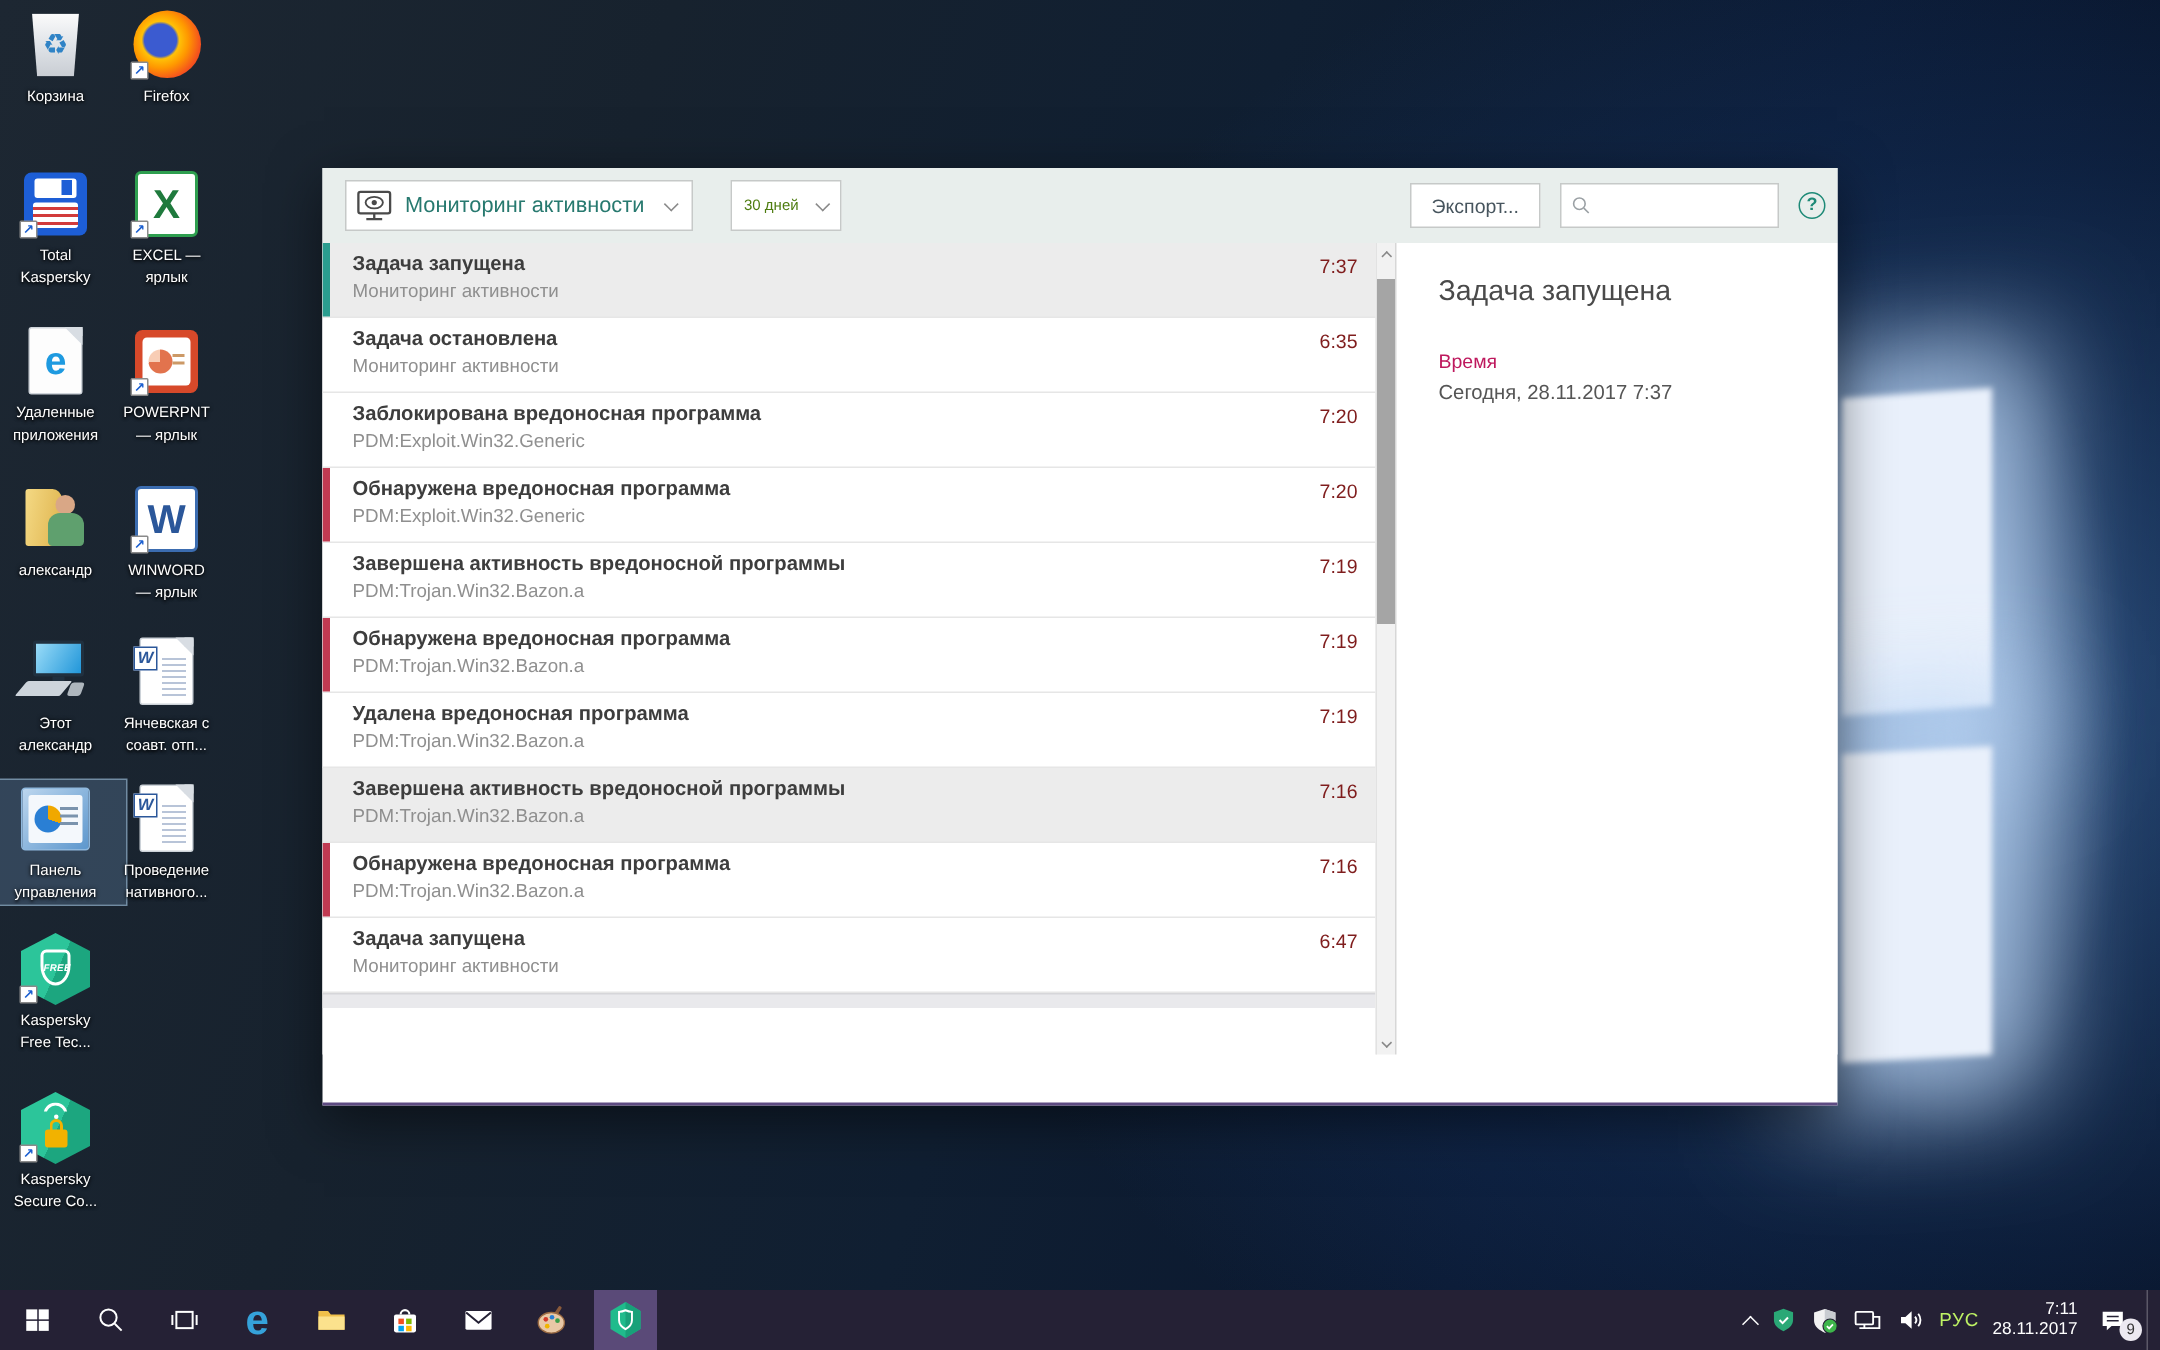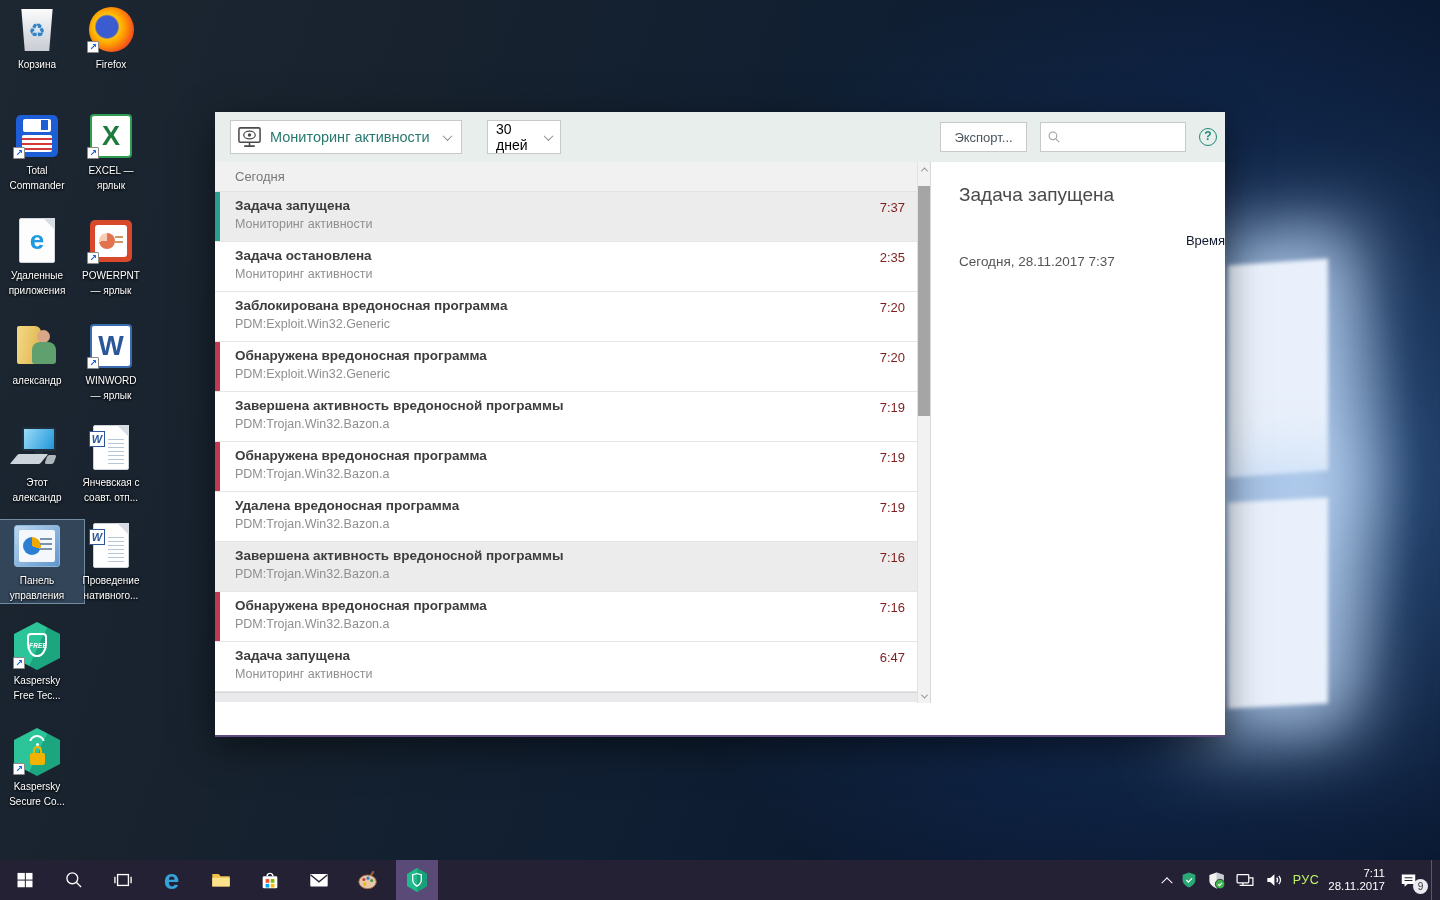--- a/index.html
+++ b/index.html
@@ -91,21 +91,21 @@
   .wc{margin-left:auto;display:flex;height:100%;}
   .wbtn{width:46px;height:100%;display:grid;place-items:center;cursor:pointer;}
   .mingl{width:11px;height:2px;background:#fff;}
   .maxgl{width:11px;height:10px;border:1.2px solid #fff;}
   .closegl{color:#fff;font-size:13px;line-height:1;}
   .tool{position:relative;height:50px;background:#e8eeec;}
   .btnw{position:absolute;background:#fff;border:1px solid #c6c9c8;display:flex;align-items:center;cursor:pointer;}
   .filter{left:15px;top:8px;width:232px;height:34px;padding:0 10px 0 6px;}
   .filter .flabel{color:#27796f;font-size:14.5px;margin-left:8px;}
   .period{left:272px;top:8px;width:74px;height:34px;padding:0 8px;}
-  .period .plabel{color:#000000;font-size:14px;}
+  .period .plabel{color:#4d7c0f;font-size:10px;}
   .cdown{width:7px;height:7px;border-right:1.6px solid #8a8a8a;border-bottom:1.6px solid #8a8a8a;
     transform:rotate(45deg) translate(-1px,-1px);margin-left:auto;flex:none;}
   .export{left:725px;top:10px;width:87px;height:30px;justify-content:center;color:#47555e;font-size:13px;}
   .searchbx{left:825px;top:10px;width:146px;height:30px;padding:0 6px;}
   .searchbx input{border:none;outline:none;width:100%;font-size:13px;color:#444;background:transparent;}
   .help{position:absolute;left:984px;top:16px;width:18px;height:18px;border:1.6px solid #1e8a77;border-radius:50%;
     color:#1e8a77;font-size:12px;font-weight:bold;text-align:center;line-height:15px;cursor:pointer;}
   .wbody{display:flex;height:541px;}
   .list{width:702px;position:relative;background:#fff;overflow:hidden;}
   .ghead{height:30px;background:#f1f1f1;border-bottom:1px solid #e3e3e3;color:#787878;font-size:13px;
@@ -120,21 +120,21 @@
   .row .time{position:absolute;right:12px;top:8px;font-size:13px;color:#7f1d1d;}
   .tail{height:10px;background:#e9e9ec;border-top:1px solid #d6d6d9;}
   .sbar{position:relative;width:13px;background:#f2f2f2;border-left:1px solid #e2e2e2;}
   .sarr{position:absolute;left:0;width:100%;height:14px;display:grid;place-items:center;cursor:pointer;}
   .sarr.up{top:0;} .sarr.dn{bottom:0;}
   .cup{width:5px;height:5px;border-left:1.4px solid #888;border-top:1.4px solid #888;transform:rotate(45deg) translate(1px,1px);}
   .cdn2{width:5px;height:5px;border-right:1.4px solid #888;border-bottom:1.4px solid #888;transform:rotate(45deg) translate(-1px,-1px);}
   .sthumb{position:absolute;left:0;top:24px;width:100%;height:230px;background:#a5a5a5;cursor:grab;}
   .details{width:295px;background:#fff;border-left:1px solid #d7d7d7;}
   .dp-title{margin:22px 0 0 28px;font-size:19px;color:#4a4a4a;}
-  .dp-label{margin:27px 0 0 28px;font-size:13px;color:#0f172a;text-align:right;}
+  .dp-label{margin:27px 0 0 28px;font-size:13px;color:#be185d;}
   .dp-value{margin:6px 0 0 28px;font-size:13.5px;color:#555;}
 
   
   .tb{position:absolute;left:0;bottom:0;width:1440px;height:40px;background:#252135;display:flex;align-items:center;z-index:5;}
   .tb-left{display:flex;align-items:center;height:100%;}
   .tbi{width:49px;height:40px;display:grid;place-items:center;cursor:pointer;}
   .tbi.active{width:42px;background:#5a4a78;margin:0 4px;}
   .edge-e{color:#35a2da;font-size:28px;font-weight:bold;line-height:1;}
   .tb-right{margin-left:auto;display:flex;align-items:center;gap:9px;padding-right:4px;height:100%;}
   .tri{position:relative;display:grid;place-items:center;cursor:pointer;height:100%;}
@@ -171,21 +171,21 @@
   <div class="dicon" style="left:-10px;top:110px">
     <div class="art">
         <div class="tc-art">
           <i class="lab"></i>
           <i class="labnotch"></i>
           <i class="strp"></i>
         </div>
         <i class="sc">↗</i>
       </div>
     <div class="dlabel">Total
-Commander</div>
+Kaspersky</div>
   </div>
   <div class="dicon" style="left:64px;top:110px">
     <div class="art">
         <div class="sq-app xl-art">
           <span>X</span>
         </div>
         <i class="sc">↗</i>
       </div>
     <div class="dlabel">EXCEL —
 ярлык</div>
@@ -317,31 +317,30 @@
         <svg width="16" height="16" viewBox="0 0 24 24">
             <circle cx="10" cy="10" r="6.5" fill="none" stroke="#9aa0a4" stroke-width="1.8"></circle>
             <line x1="15" y1="15" x2="20.5" y2="20.5" stroke="#9aa0a4" stroke-width="1.8"></line>
           </svg>
         <input placeholder="" style="">
       </div>
       <div class="help">?</div>
     </div>
     <div class="wbody">
       <div class="list">
-        <div class="ghead">Сегодня</div>
         <div id="rows">
             <div class="row teal selected">
     <span class="t">Задача запущена</span>
     <span class="s">Мониторинг активности</span>
     <span class="time">7:37</span>
   </div>
             <div class="row">
     <span class="t">Задача остановлена</span>
     <span class="s">Мониторинг активности</span>
-    <span class="time">2:35</span>
+    <span class="time">6:35</span>
   </div>
             <div class="row">
     <span class="t">Заблокирована вредоносная программа</span>
     <span class="s">PDM:Exploit.Win32.Generic</span>
     <span class="time">7:20</span>
   </div>
             <div class="row red">
     <span class="t">Обнаружена вредоносная программа</span>
     <span class="s">PDM:Exploit.Win32.Generic</span>
     <span class="time">7:20</span>

